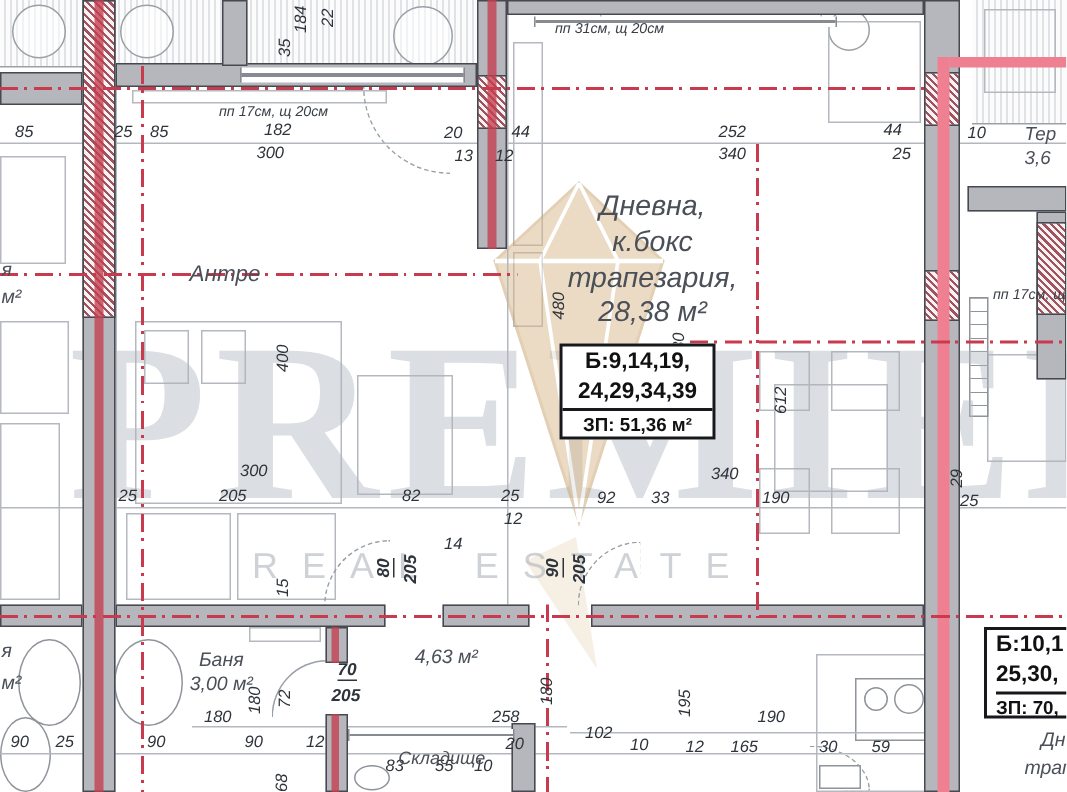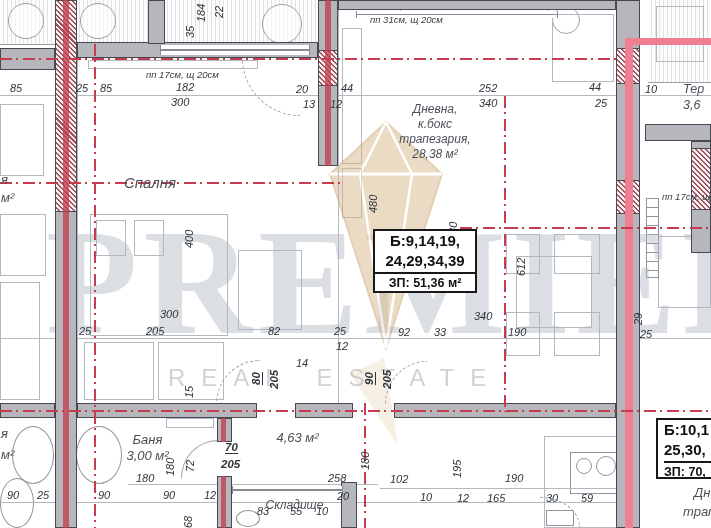--- a/index.html
+++ b/index.html
@@ -159,23 +159,23 @@
 
   <div class="axh" style="left:0;top:58px;width:616px"></div>
   <div class="axh" style="left:0;top:182px;width:345px"></div>
   <div class="axh" style="left:460px;top:227px;width:251px"></div>
   <div class="axh" style="left:0;top:410px;width:711px"></div>
   <div class="axv" style="left:94px;top:44px;height:484px"></div>
   <div class="axv" style="left:364px;top:403px;height:125px"></div>
   <div class="axv" style="left:504px;top:96px;height:316px"></div>
 
   <div class="room-label" style="left:95px;top:174px;width:110px;font-size:15px">
-    <div>Спалня</div>
-  </div>
-  <div class="room-label" style="left:377px;top:102px;width:116px;font-size:12px">
+    <div>Антре</div>
+  </div>
+  <div class="room-label" style="left:377px;top:126px;width:116px;font-size:19px">
     <div>Дневна,</div>
     <div>к.бокс</div>
     <div>трапезария,</div>
     <div>28,38 м²</div>
   </div>
   <div class="room-label" style="left:100px;top:432px;width:95px;font-size:13px">
     <div>Баня</div>
     <div>3,00 м²</div>
   </div>
   <div class="room-label" style="left:250px;top:430px;width:95px;font-size:13px">
@@ -257,21 +257,21 @@
       <div class="dim" style="left: 204px; top: 489px;">12</div>
       <div class="dim rot" style="left: 194px; top: 516px; transform-origin: 0px 100%;">68</div>
       <div class="dim" style="left: 328px; top: 472px;">258</div>
       <div class="dim" style="left: 337px; top: 490px;">20</div>
       <div class="dim" style="left: 257px; top: 505px;">83</div>
       <div class="dim" style="left: 290px; top: 505px;">55</div>
       <div class="dim" style="left: 316px; top: 505px;">10</div>
       <div class="dim rot" style="left: 371px; top: 458px; transform-origin: 0px 100%;">180</div>
       <div class="dim rot" style="left: 463px; top: 466px; transform-origin: 0px 100%;">195</div>
       <div class="dim" style="left: 505px; top: 472px;">190</div>
-      <div class="dim" style="left: 390px; top: 473px;">102</div>
+      <div class="dim" style="left: 390px; top: 483px;">102</div>
       <div class="dim" style="left: 420px; top: 491px;">10</div>
       <div class="dim" style="left: 457px; top: 492px;">12</div>
       <div class="dim" style="left: 487px; top: 492px;">165</div>
       <div class="dim" style="left: 546px; top: 492px;">30</div>
       <div class="dim" style="left: 581px; top: 492px;">59</div>
       <div class="dim room" style="left: 1px; top: 174px;">я</div>
       <div class="dim room" style="left: 1px; top: 192px;">м²</div>
       <div class="dim room" style="left: 1px; top: 428px;">я</div>
       <div class="dim room" style="left: 1px; top: 449px;">м²</div>
       <div class="dim room" style="left: 694px; top: 487px;">Дн</div>

